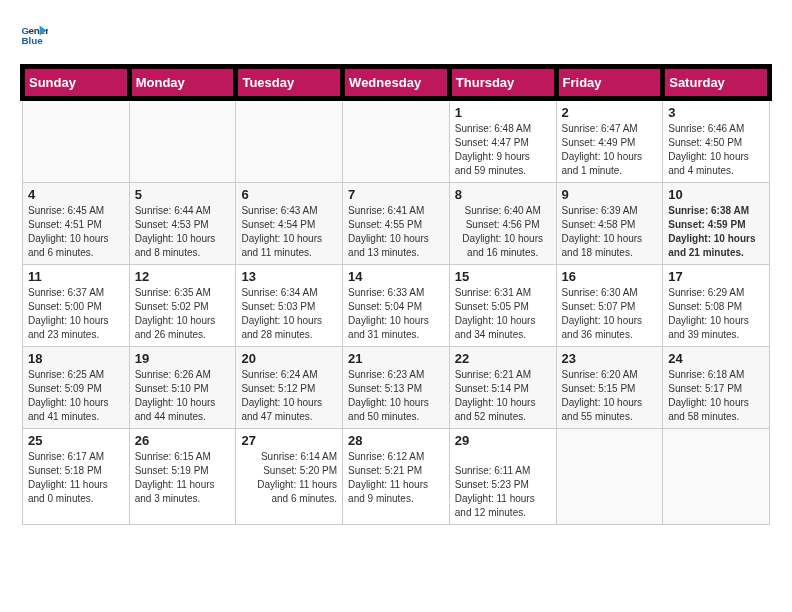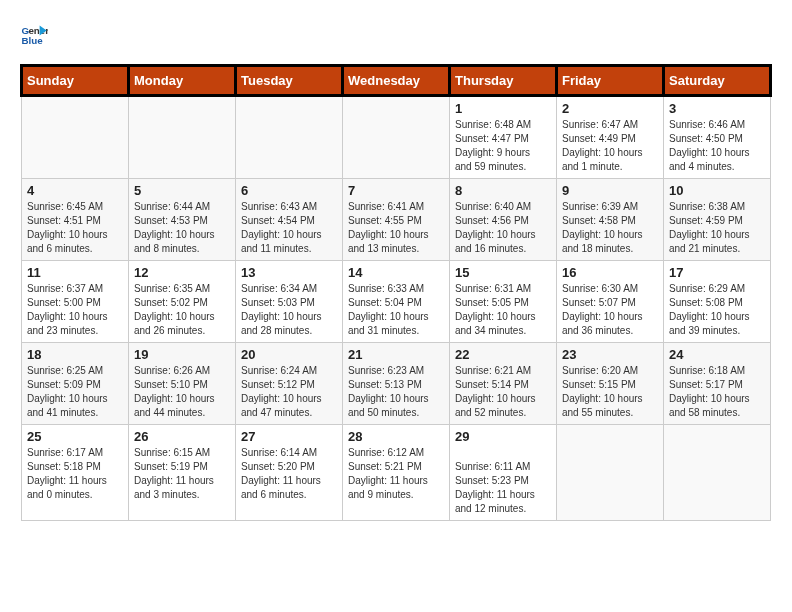--- a/index.html
+++ b/index.html
@@ -36,27 +36,27 @@
     .location-title {
       font-size: 16px;
       color: #444;
     }
     table {
       width: 100%;
       border-collapse: collapse;
       table-layout: fixed;
     }
     thead th {
-      background-color: #c2410c;
+      background-color: #be185d;
       color: #fff;
       font-size: 13px;
       font-weight: bold;
       padding: 6px 4px;
       text-align: left;
-      border: 3px solid #000000;
+      border: 5px solid #000000;
     }
     td {
       vertical-align: top;
       border: 1px solid #ccc;
       padding: 4px 5px;
       font-size: 10.5px;
       color: #333;
       height: 80px;
       background: #fff;
     }
@@ -165,35 +165,35 @@
         </td>
         <td>
           <span class="day-num">7</span>
           <div class="day-info" style="white-space: pre-line;">Sunrise: 6:41 AM
 Sunset: 4:55 PM
 Daylight: 10 hours
 and 13 minutes.</div>
         </td>
         <td>
           <span class="day-num">8</span>
-          <div class="day-info" style="white-space: pre-line;">Sunrise: 6:40 AM
+          <div class="day-info" style="white-space: pre-line; text-align: center;">Sunrise: 6:40 AM
 Sunset: 4:56 PM
 Daylight: 10 hours
 and 16 minutes.</div>
         </td>
         <td>
           <span class="day-num">9</span>
           <div class="day-info" style="white-space: pre-line;">Sunrise: 6:39 AM
 Sunset: 4:58 PM
 Daylight: 10 hours
 and 18 minutes.</div>
         </td>
         <td>
           <span class="day-num">10</span>
-          <div class="day-info" style="white-space: pre-line;">Sunrise: 6:38 AM
+          <div class="day-info" style="white-space: pre-line; font-weight: bold;">Sunrise: 6:38 AM
 Sunset: 4:59 PM
 Daylight: 10 hours
 and 21 minutes.</div>
         </td>
       </tr>
       <tr>
         <td>
           <span class="day-num">11</span>
           <div class="day-info" style="white-space: pre-line;">Sunrise: 6:37 AM
 Sunset: 5:00 PM
@@ -304,21 +304,21 @@
         </td>
         <td>
           <span class="day-num">26</span>
           <div class="day-info" style="white-space: pre-line;">Sunrise: 6:15 AM
 Sunset: 5:19 PM
 Daylight: 11 hours
 and 3 minutes.</div>
         </td>
         <td>
           <span class="day-num">27</span>
-          <div class="day-info" style="white-space: pre-line;">Sunrise: 6:14 AM
+          <div class="day-info" style="white-space: pre-line; text-align: right;">Sunrise: 6:14 AM
 Sunset: 5:20 PM
 Daylight: 11 hours
 and 6 minutes.</div>
         </td>
         <td>
           <span class="day-num">28</span>
           <div class="day-info" style="white-space: pre-line;">Sunrise: 6:12 AM
 Sunset: 5:21 PM
 Daylight: 11 hours
 and 9 minutes.</div>

